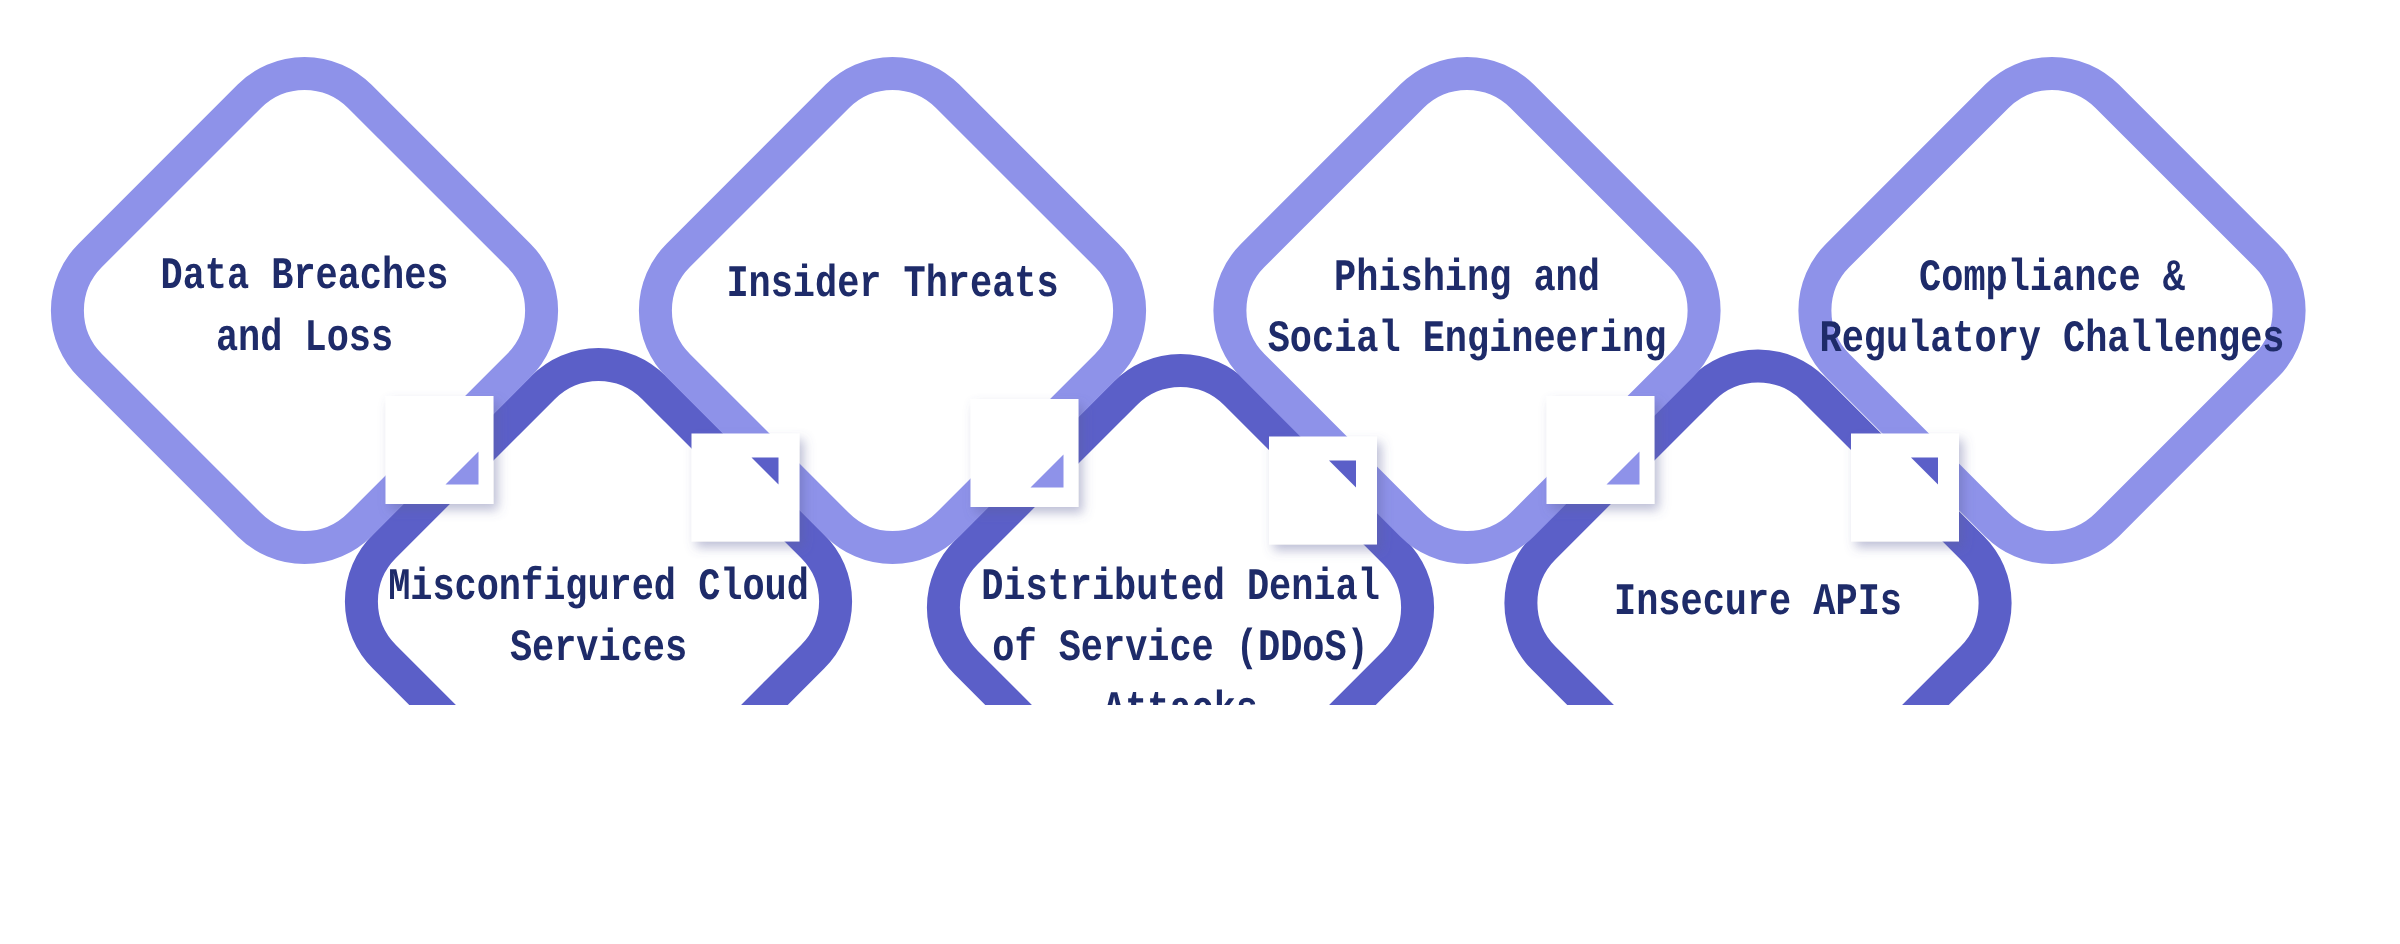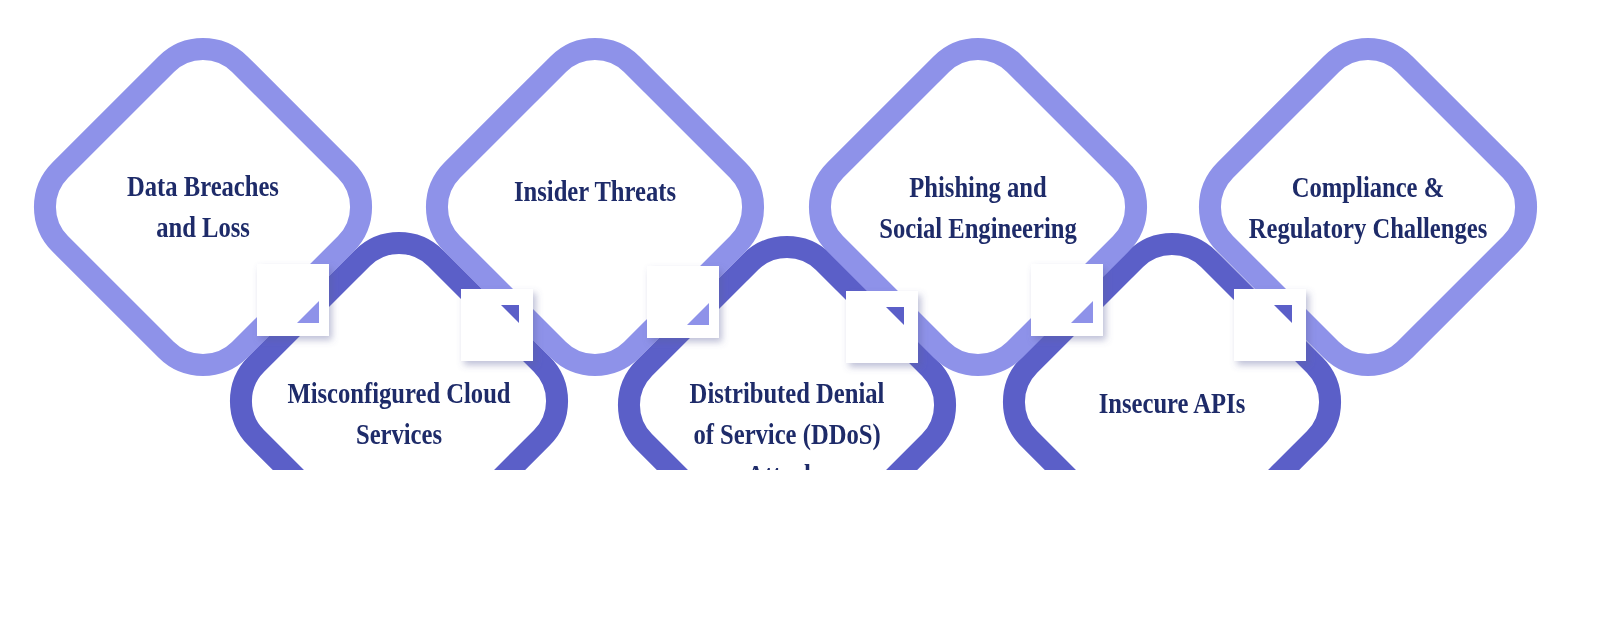--- a/index.html
+++ b/index.html
@@ -6,21 +6,21 @@
     margin: 0;
     padding: 0;
     background: #ffffff;
   }
   .stage {
     position: relative;
     width: 1600px;
     height: 470px;
     background: var(--background, #ffffff);
     overflow: hidden;
-    font-family: Liberation Serif, serif;
+    font-family: Liberation Mono, monospace;
   }
   .stage svg {
     position: absolute;
     left: 0;
     top: 0;
     display: block;
   }
   .diamond {
     fill: #ffffff;
     stroke-width: 22;

